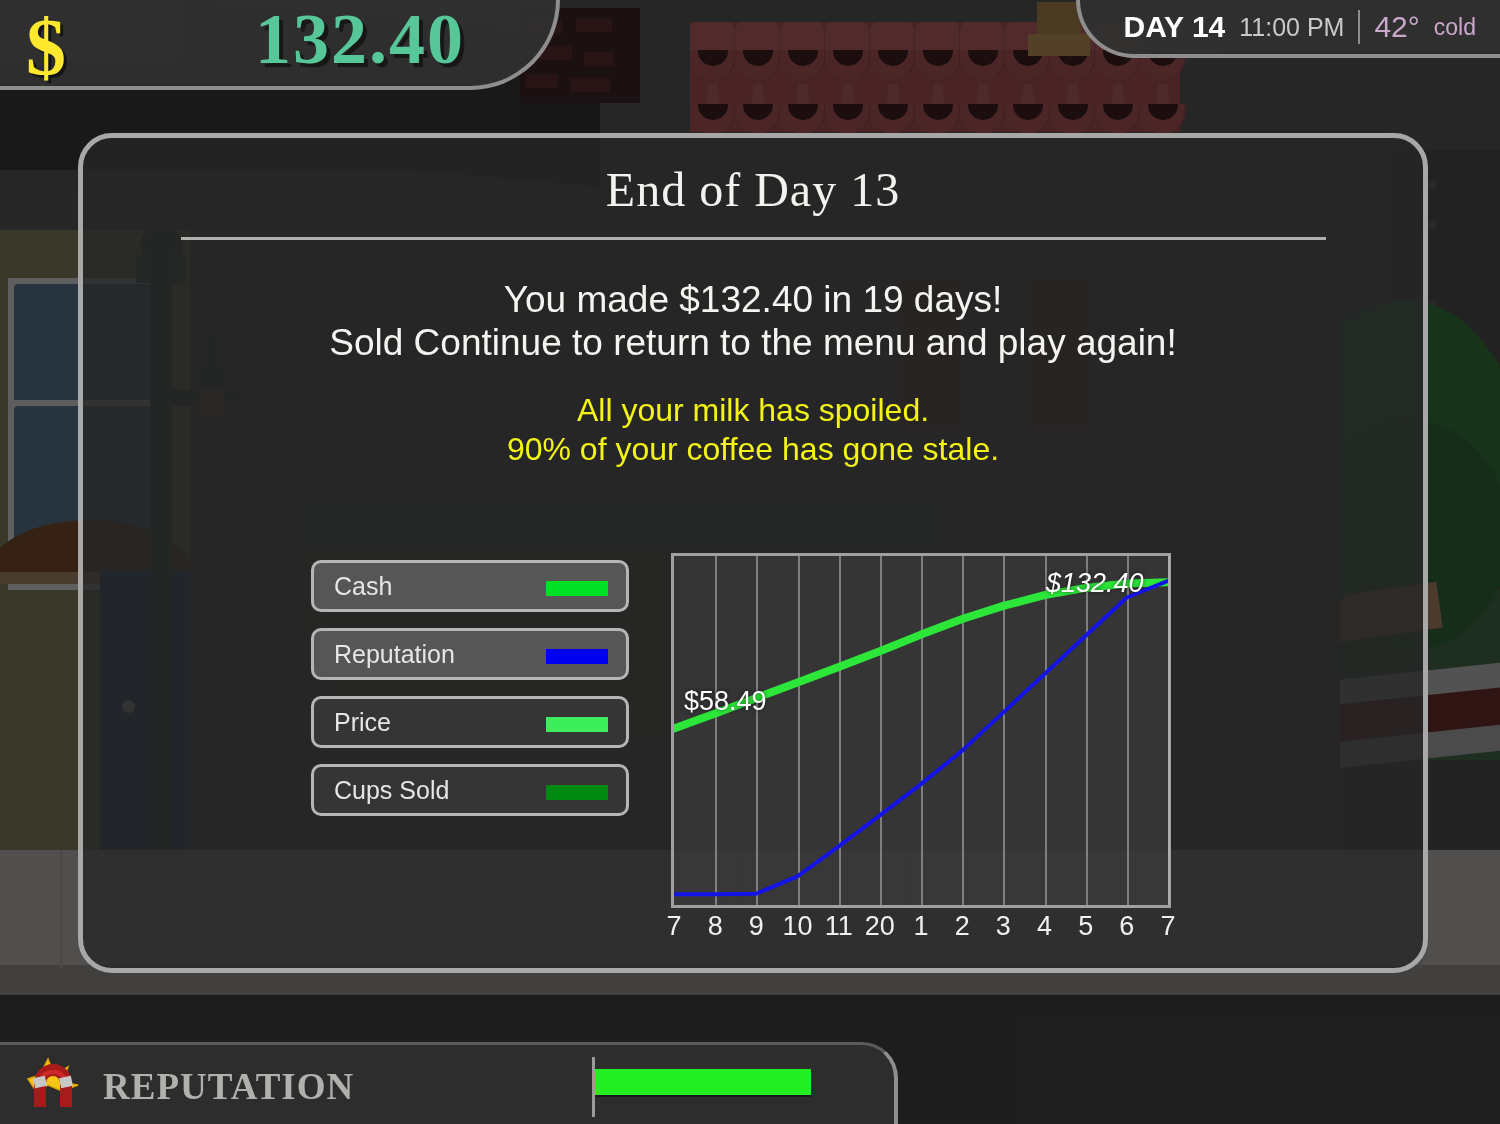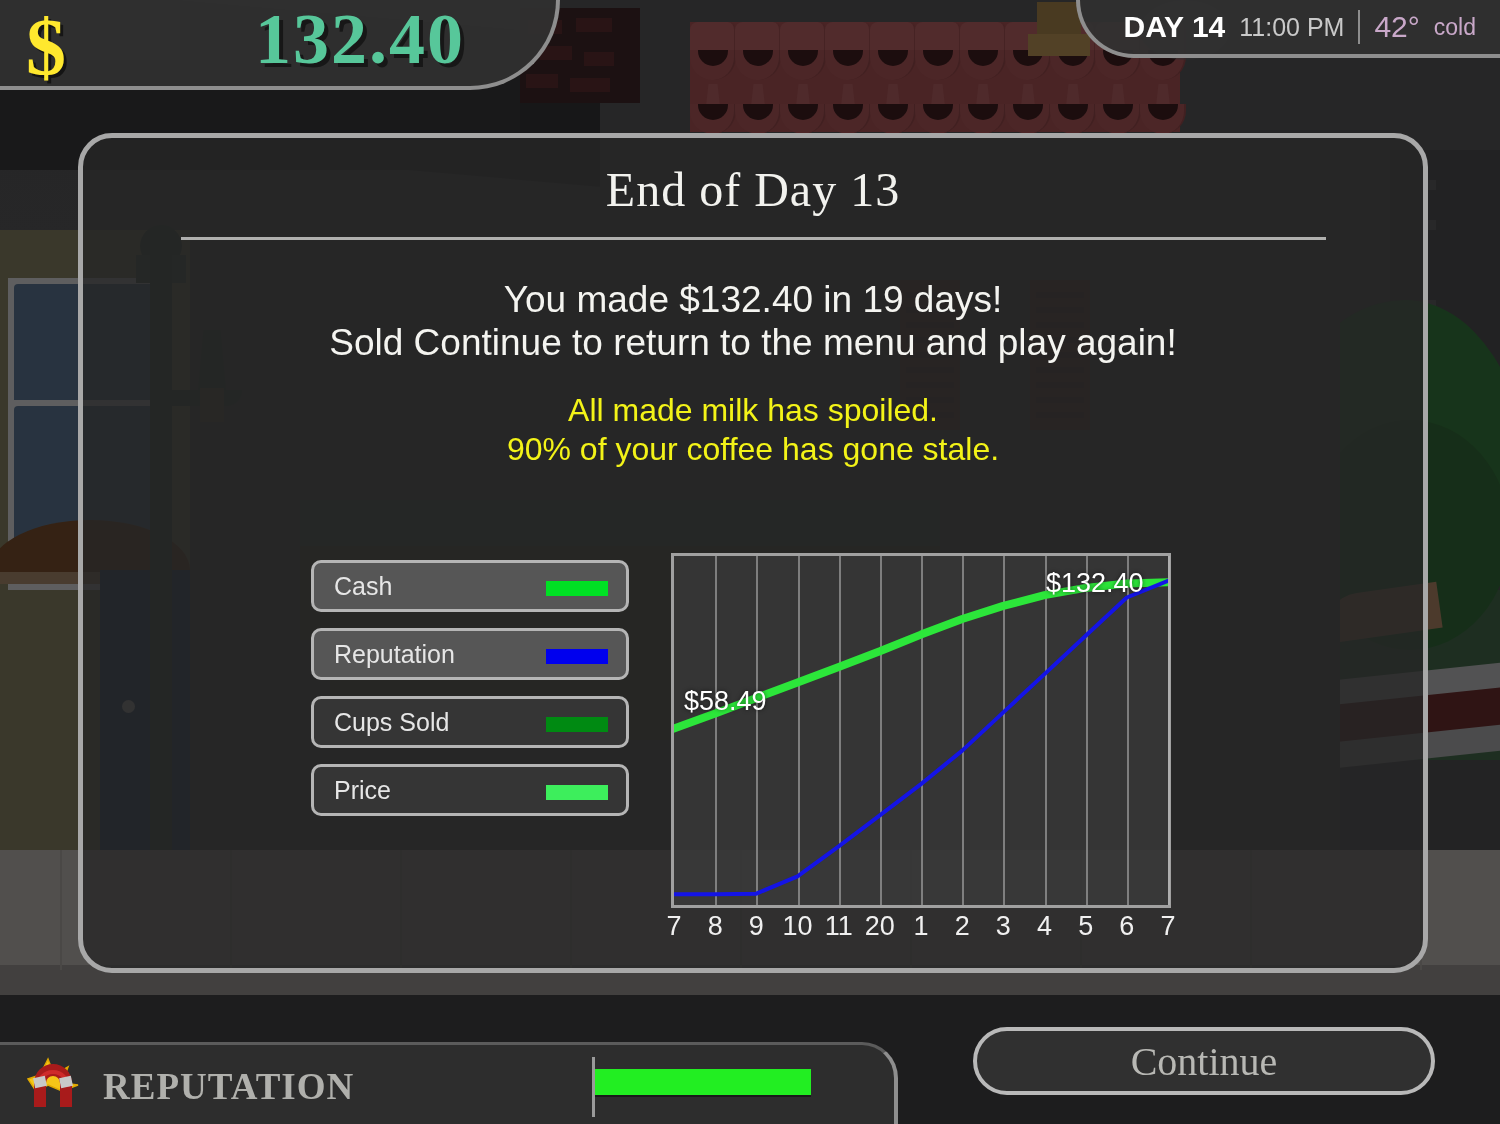--- a/index.html
+++ b/index.html
@@ -418,41 +418,41 @@
   </div>
 
   <div class="dialog">
     <div class="dlg-title">End of Day 13</div>
     <div class="dlg-divider"></div>
 
     <div class="dlg-body">
       <div class="dlg-line">You made $132.40 in 19 days!</div>
       <div class="dlg-line">Sold Continue to return to the menu and play again!</div>
       <div class="dlg-warn">
-        <div class="warn-line">All made milk has spoiled.</div>
+        <div class="warn-line">All your milk has spoiled.</div>
         <div class="warn-line">90% of your coffee has gone stale.</div>
       </div>
     </div>
 
     <div class="legend">
       <div class="legend-row on">
         <span class="legend-label">Cash</span>
         <span class="legend-swatch" id="sw0" style="background: rgb(0, 224, 36);"></span>
       </div>
       <div class="legend-row on">
         <span class="legend-label">Reputation</span>
         <span class="legend-swatch" id="sw1" style="background: rgb(0, 0, 238);"></span>
       </div>
       <div class="legend-row off">
+        <span class="legend-label">Price</span>
+        <span class="legend-swatch" id="sw3" style="background: rgb(61, 238, 92);"></span>
+      </div>
+      <div class="legend-row off">
         <span class="legend-label">Cups Sold</span>
         <span class="legend-swatch" id="sw2" style="background: rgb(0, 138, 18);"></span>
-      </div>
-      <div class="legend-row off">
-        <span class="legend-label">Price</span>
-        <span class="legend-swatch" id="sw3" style="background: rgb(61, 238, 92);"></span>
       </div>
     </div>
 
     <div class="chart">
       <div class="plot" id="plot">
           <div class="gridline" style="left: 494px;"></div>
           <div class="gridline" style="left: 452.833px;"></div>
           <div class="gridline" style="left: 411.667px;"></div>
           <div class="gridline" style="left: 370.5px;"></div>
           <div class="gridline" style="left: 329.333px;"></div>
@@ -461,21 +461,21 @@
           <div class="gridline" style="left: 205.833px;"></div>
           <div class="gridline" style="left: 164.667px;"></div>
           <div class="gridline" style="left: 123.5px;"></div>
           <div class="gridline" style="left: 82.3333px;"></div>
           <div class="gridline" style="left: 41.1667px;"></div>
         <svg class="svg-lines" id="chartsvg" width="494" height="349">
             <polyline points="0.0,172.6 41.2,157.6 82.3,142.0 123.5,126.4 164.7,110.9 205.8,95.3 247.0,78.6 288.2,63.0 329.3,49.9 370.5,39.1 411.7,31.9 452.8,27.6 494.0,26.2" fill="none" stroke="#2ce63a" stroke-width="8" stroke-linejoin="round" stroke-linecap="round"></polyline>
             <polyline points="0.0,338.2 41.2,338.2 82.3,337.7 123.5,320.3 164.7,290.4 205.8,259.3 247.0,228.1 288.2,194.6 329.3,156.4 370.5,118.1 411.7,79.8 452.8,41.5 494.0,24.8" fill="none" stroke="#1414e6" stroke-width="4" stroke-linejoin="round" stroke-linecap="round"></polyline>
           </svg>
         <div class="pt-label" style="left:10px; top:130px;">$58.49</div>
-        <div class="pt-label" style="left:372px; top:12px;">$132.40</div>
+        <div class="pt-label" style="left:372px; top:12px;font-style:italic;">$132.40</div>
       </div>
       <div class="xaxis" id="xaxis">
           <div class="xtick" style="left: 3px;">7</div>
           <div class="xtick" style="left: 44.1667px;">8</div>
           <div class="xtick" style="left: 85.3333px;">9</div>
           <div class="xtick" style="left: 126.5px;">10</div>
           <div class="xtick" style="left: 167.667px;">11</div>
           <div class="xtick" style="left: 208.833px;">20</div>
           <div class="xtick" style="left: 250px;">1</div>
           <div class="xtick" style="left: 291.167px;">2</div>
@@ -495,17 +495,14 @@
       <path d="M20 30 a15 15 0 0 1 30 0" fill="none" stroke="#cf2a2a" stroke-width="4"></path>
       <rect x="16" y="20" width="12" height="10" fill="#c8c8c8" transform="rotate(-12 22 25)"></rect>
       <rect x="42" y="20" width="12" height="10" fill="#c8c8c8" transform="rotate(-12 48 25)"></rect>
     </svg>
     <div class="rep-word">REPUTATION</div>
     <div class="rep-sep"></div>
   </div>
   <div class="rep-track"></div>
   <div class="rep-fill" id="repfill" style="width: 216px; background: rgb(34, 238, 34);"></div>
 
-  <div class="continue-btn">
-    <span class="continue-txt">Continue</span>
-  </div>
 
 </div>
 
 </body></html>

